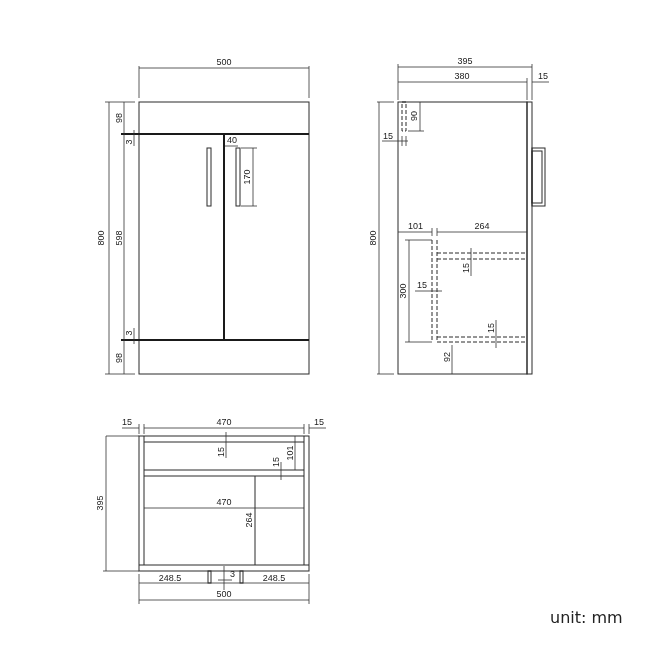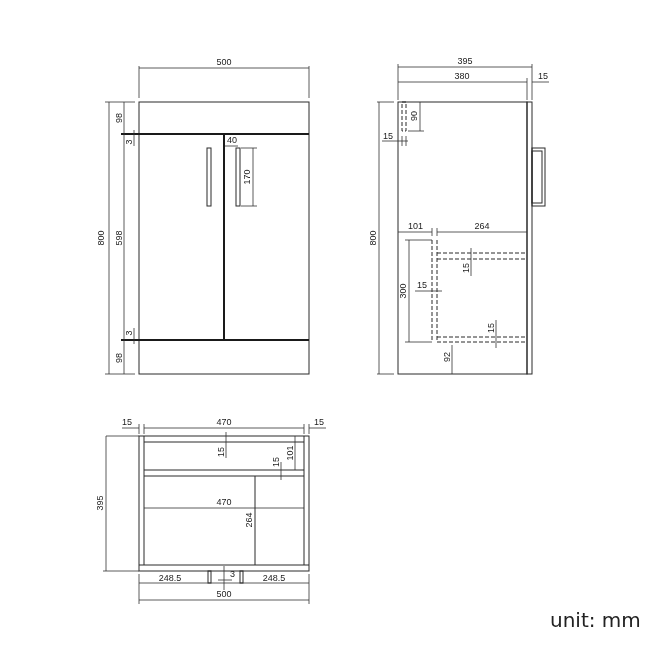--- a/index.html
+++ b/index.html
@@ -3,21 +3,21 @@
 <meta charset="utf-8">
 <style>
   html, body { margin:0; padding:0; background:#ffffff; }
   body { width:650px; height:650px; position:relative; overflow:hidden; font-family:"Liberation Sans", sans-serif; }
   svg { position:absolute; left:0; top:0; }
   .ln { stroke:#2b2b2b; stroke-width:1; fill:none; }
   .thk { stroke:#1a1a1a; stroke-width:2; fill:none; }
   .dsh { stroke:#2b2b2b; stroke-width:1; fill:none; stroke-dasharray:4 2; }
   .dim { stroke:#333; stroke-width:0.8; fill:none; }
   .t { font-family:"Liberation Sans", sans-serif; font-size:9px; fill:#222; }
-  .unit { position:absolute; left:550px; top:608px; font-family:"DejaVu Sans", sans-serif; font-size:20px; color:#222; }
+  .unit { position:absolute; left:550px; top:608px; font-family:"DejaVu Sans", sans-serif; font-size:16px; color:#222; }
 </style>
 </head>
 <body>
 
 <svg width="650" height="650" viewBox="0 0 650 650">
 
   <g>
 
     <line class="dim" x1="139" y1="66" x2="139" y2="98"></line>
     <line class="dim" x1="309" y1="66" x2="309" y2="98"></line>

